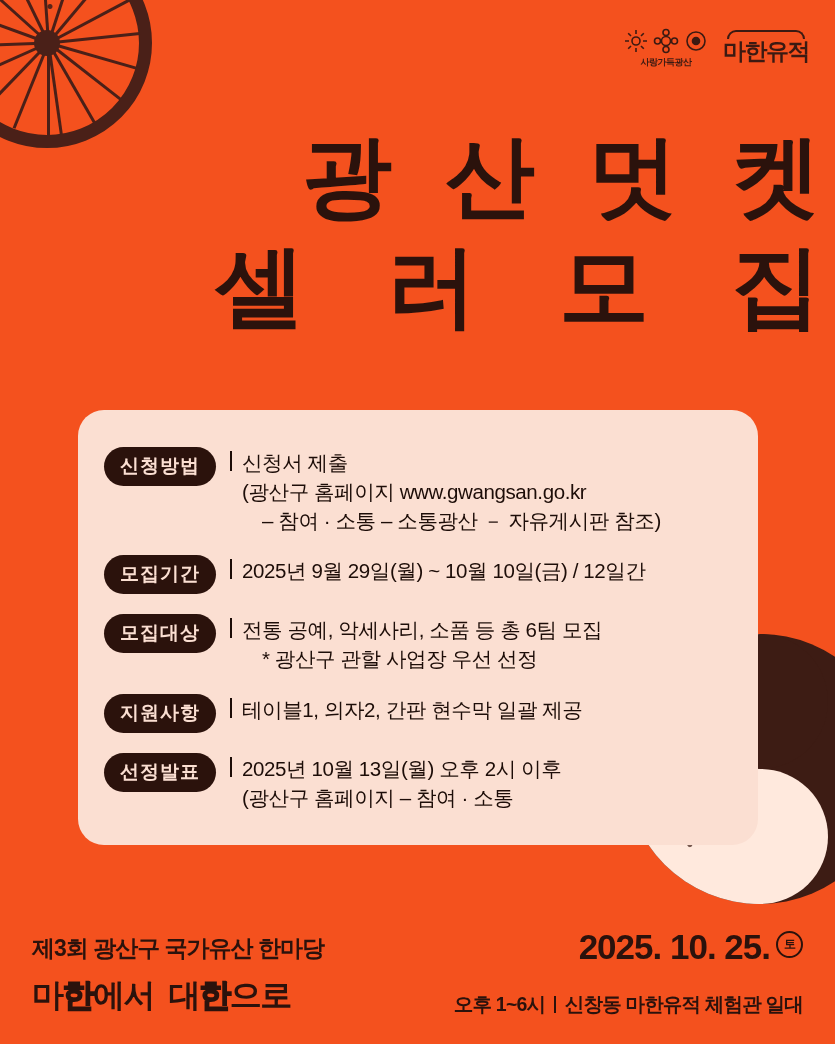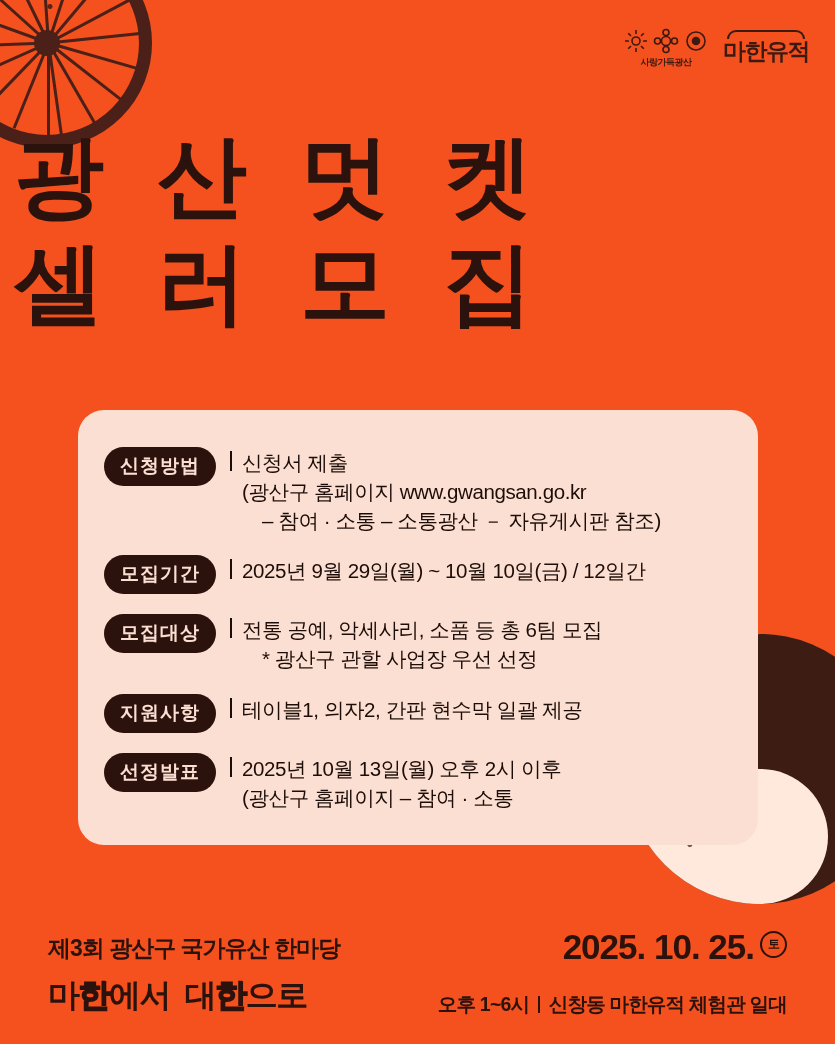--- a/index.html
+++ b/index.html
@@ -108,33 +108,34 @@
     border-right: 2.5px solid #3b1a12;
     border-radius: 9px 9px 0 0;
   }
 
   
   .title-block {
     position: absolute;
     left: 0;
     right: 0;
     top: 128px;
-    text-align: left;
+    text-align: right;
   }
   .title-line {
     font-family: "Liberation Sans", sans-serif;
     font-weight: 700;
     color: #2b120c;
     font-size: 90px;
     line-height: 1.08;
     letter-spacing: 14px;
     text-indent: 14px;
   }
   .title-line.line2 {
-    margin-top: 10px;
+    margin-top: 20px;
+    font-family: Liberation Mono, monospace;
   }
 
   
   .yinyang {
     position: absolute;
     right: -60px;
     bottom: 140px;
     width: 270px;
     height: 270px;
     border-radius: 50%;
@@ -242,21 +243,21 @@
   .row-body .cont.indent3 {
     padding-left: 60px;
   }
 
   
   .footer {
     position: absolute;
     left: 0;
     right: 0;
     bottom: 26px;
-    padding: 0 48px;
+    padding: 0 32px;
     box-sizing: border-box;
     display: flex;
     justify-content: space-between;
     align-items: flex-end;
     z-index: 4;
   }
   .footer-left {
     color: #2b120c;
   }
   .fl-title {

